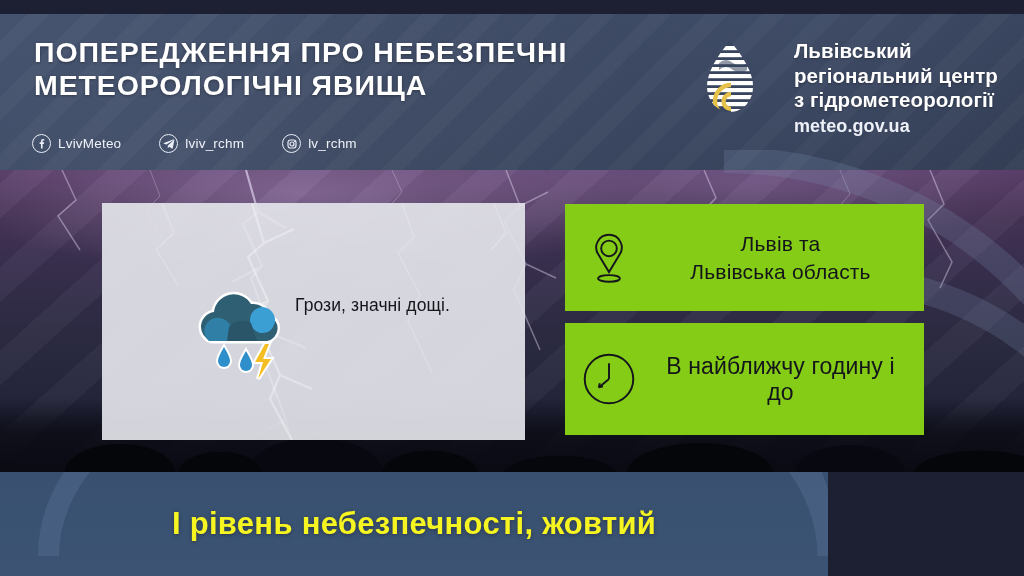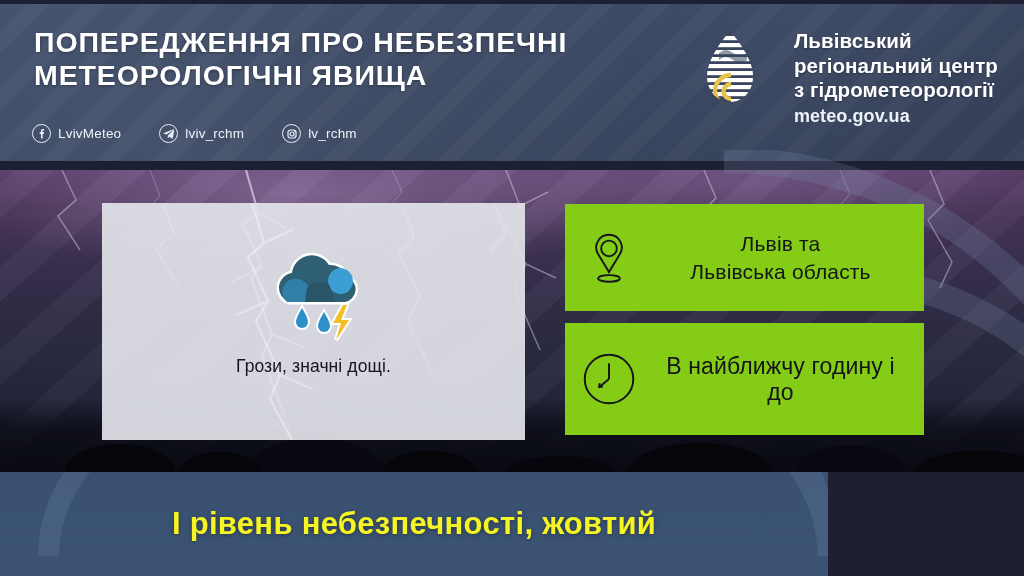--- a/index.html
+++ b/index.html
@@ -8,21 +8,21 @@
 
   .stage {
     position:relative;
     width:1024px; height:576px;
     font-family:"Liberation Sans", sans-serif;
     -webkit-font-smoothing:antialiased;
   }
 
   
   .header {
-    position:absolute; left:0; top:4px; width:1024px; height:157px;
+    position:absolute; left:0; top:14px; width:1024px; height:157px;
     background:
       repeating-linear-gradient(-45deg,
         rgba(255,255,255,0.030) 0px,
         rgba(255,255,255,0.030) 16px,
         rgba(255,255,255,0.000) 16px,
         rgba(255,255,255,0.000) 40px),
       linear-gradient(160deg,#3f4d69 0%,#39455e 38%,#343f57 70%,#2f394f 100%);
     overflow:hidden;
   }
   .header::after{
@@ -97,21 +97,21 @@
       radial-gradient(ellipse 90px 44px at 850px 100%, #070810 60%, rgba(0,0,0,0) 62%),
       radial-gradient(ellipse 110px 40px at 980px 104%, #05060a 60%, rgba(0,0,0,0) 62%),
       linear-gradient(180deg, rgba(10,11,20,0) 0%, rgba(8,9,16,0.75) 45%, #090a12 100%);
   }
   .bolt { position:absolute; stroke:#e7dcf5; fill:none; opacity:.85; }
 
   
   .card-left {
     position:absolute; left:102px; top:203px; width:423px; height:237px;
     background:rgba(226,227,233,0.93);
-    display:flex; flex-direction:column; align-items:center; justify-content:center;
+    display:flex; flex-direction:row; align-items:center; justify-content:center;
     overflow:hidden;
   }
   .card-left .inner-bolt { position:absolute; stroke:#ffffff; fill:none; opacity:.55; }
   .wx-icon { position:relative; z-index:2; width:118px; height:96px; margin-top:26px; }
   .wx-caption {
     position:relative; z-index:2;
     color:#15161b; font-size:17.5px; letter-spacing:0.1px;
     margin-top:12px; margin-bottom:44px;
   }
 

